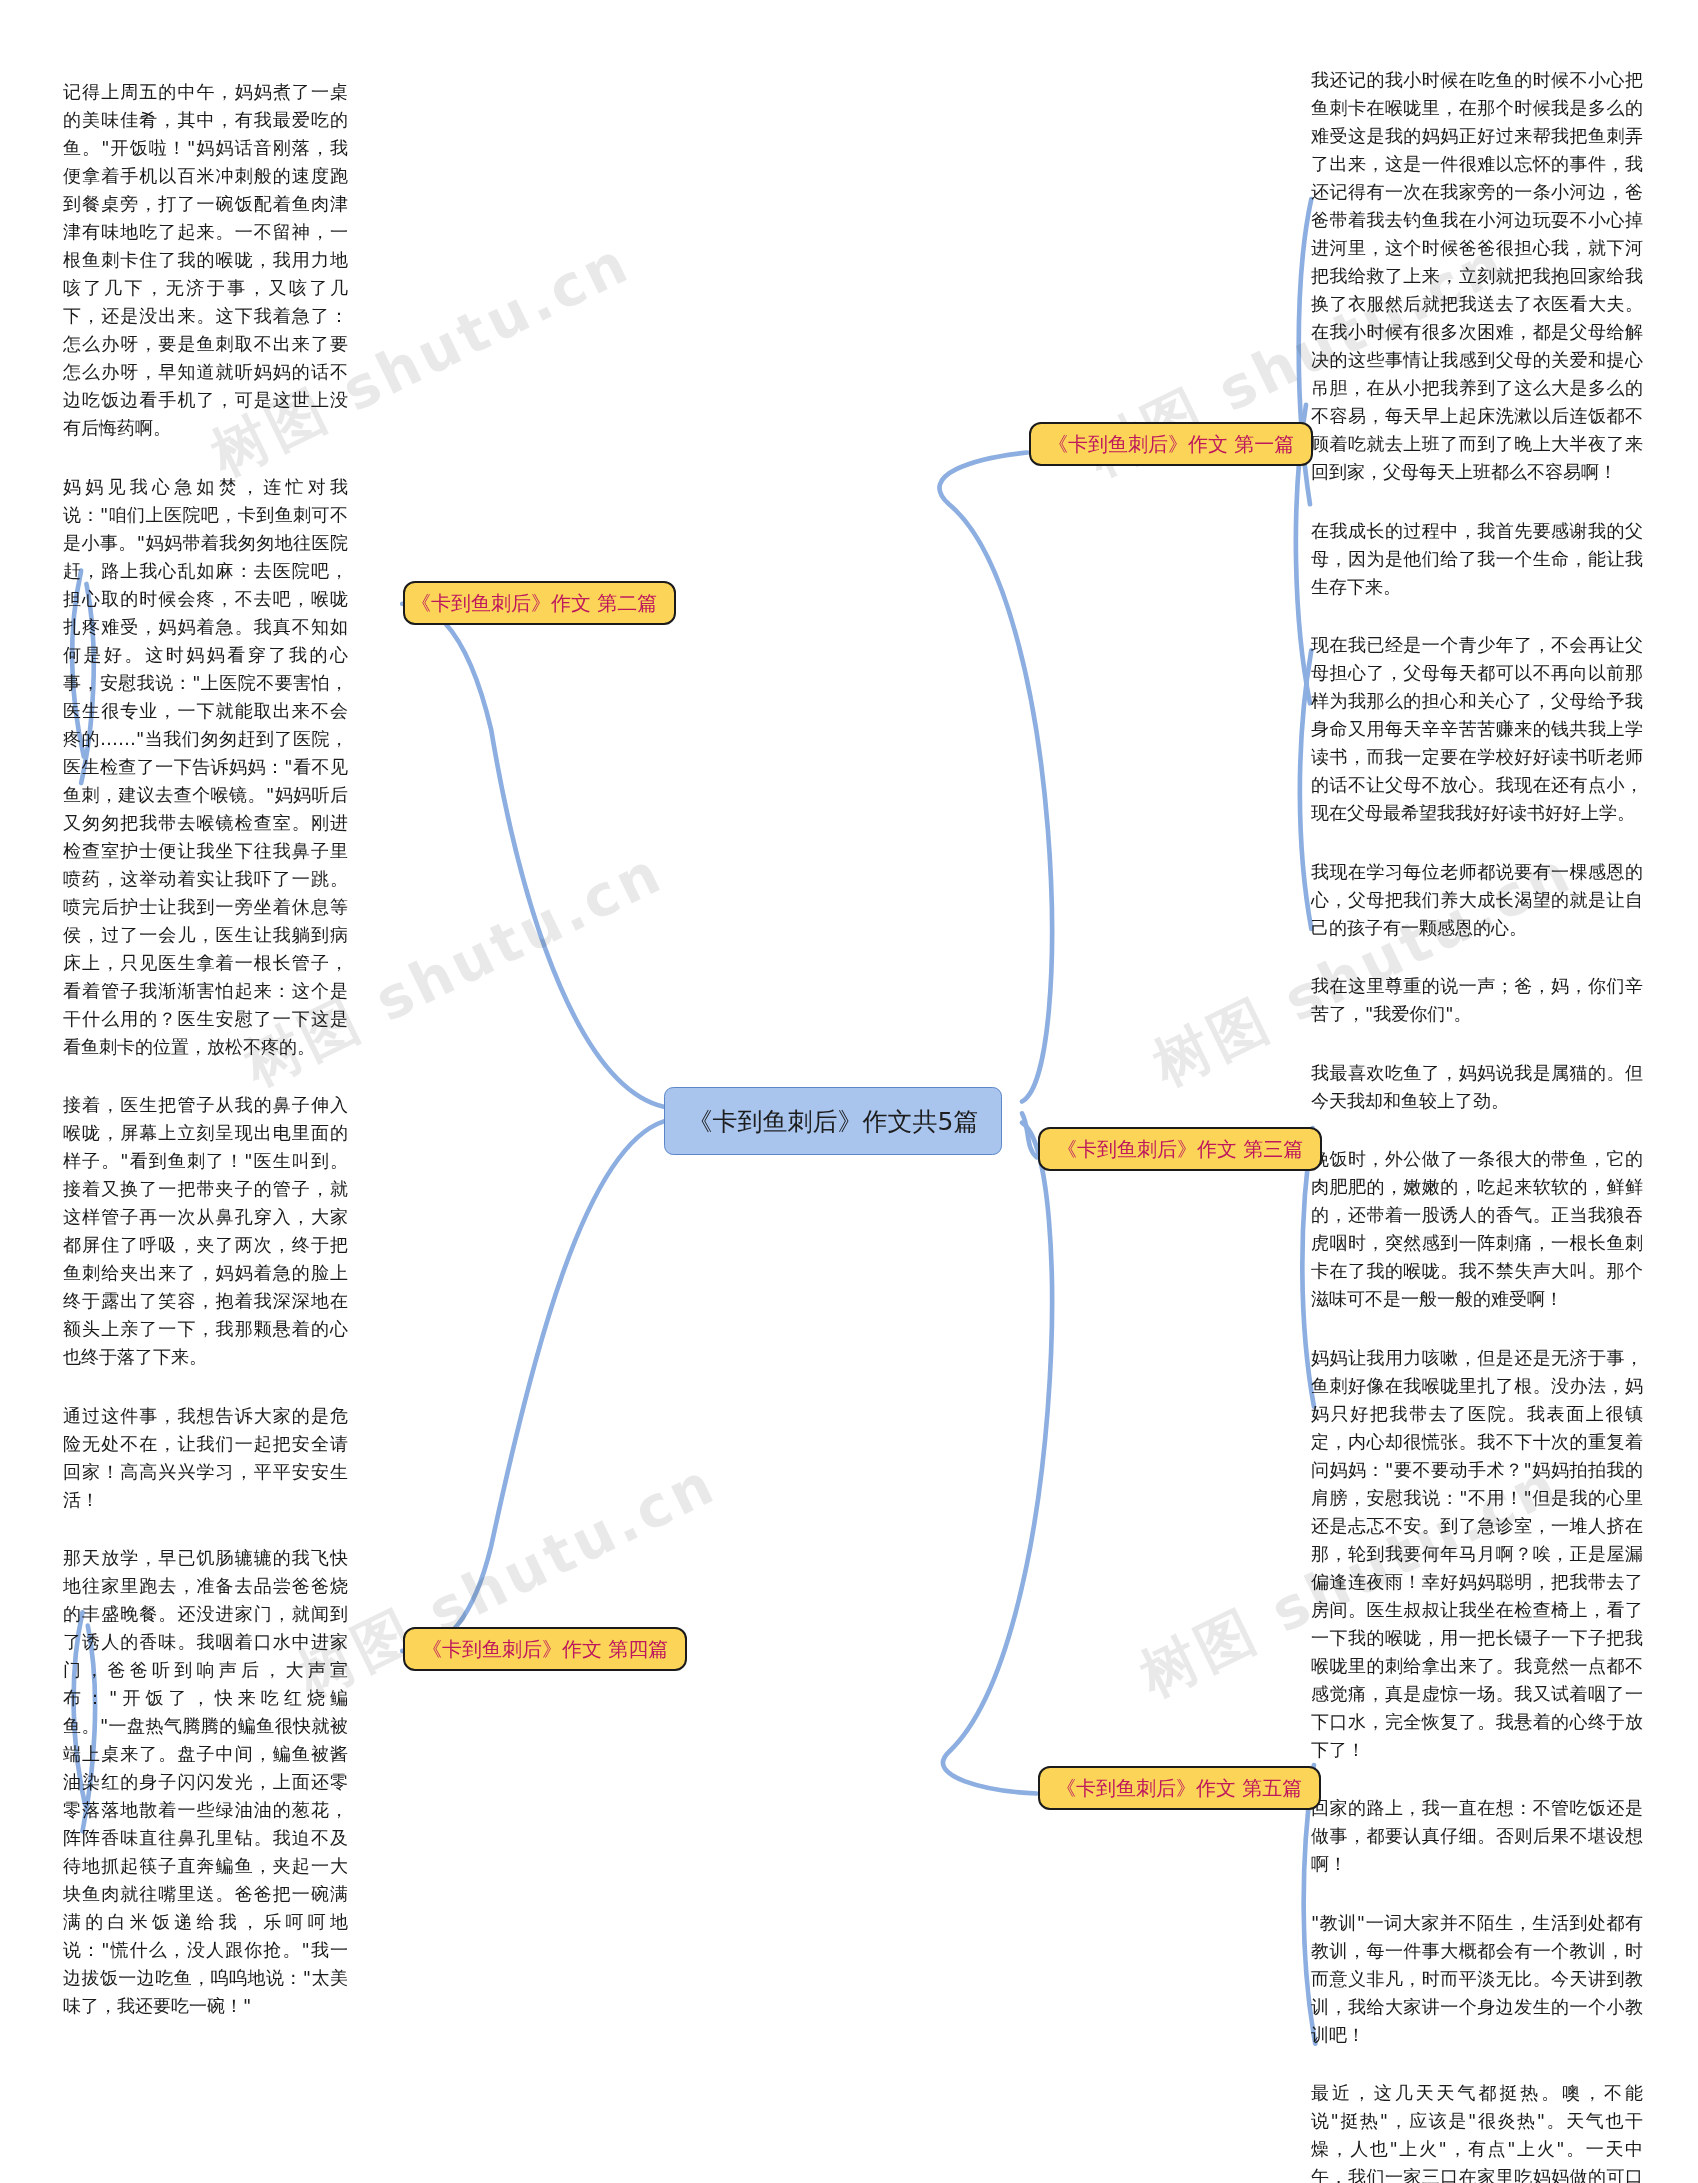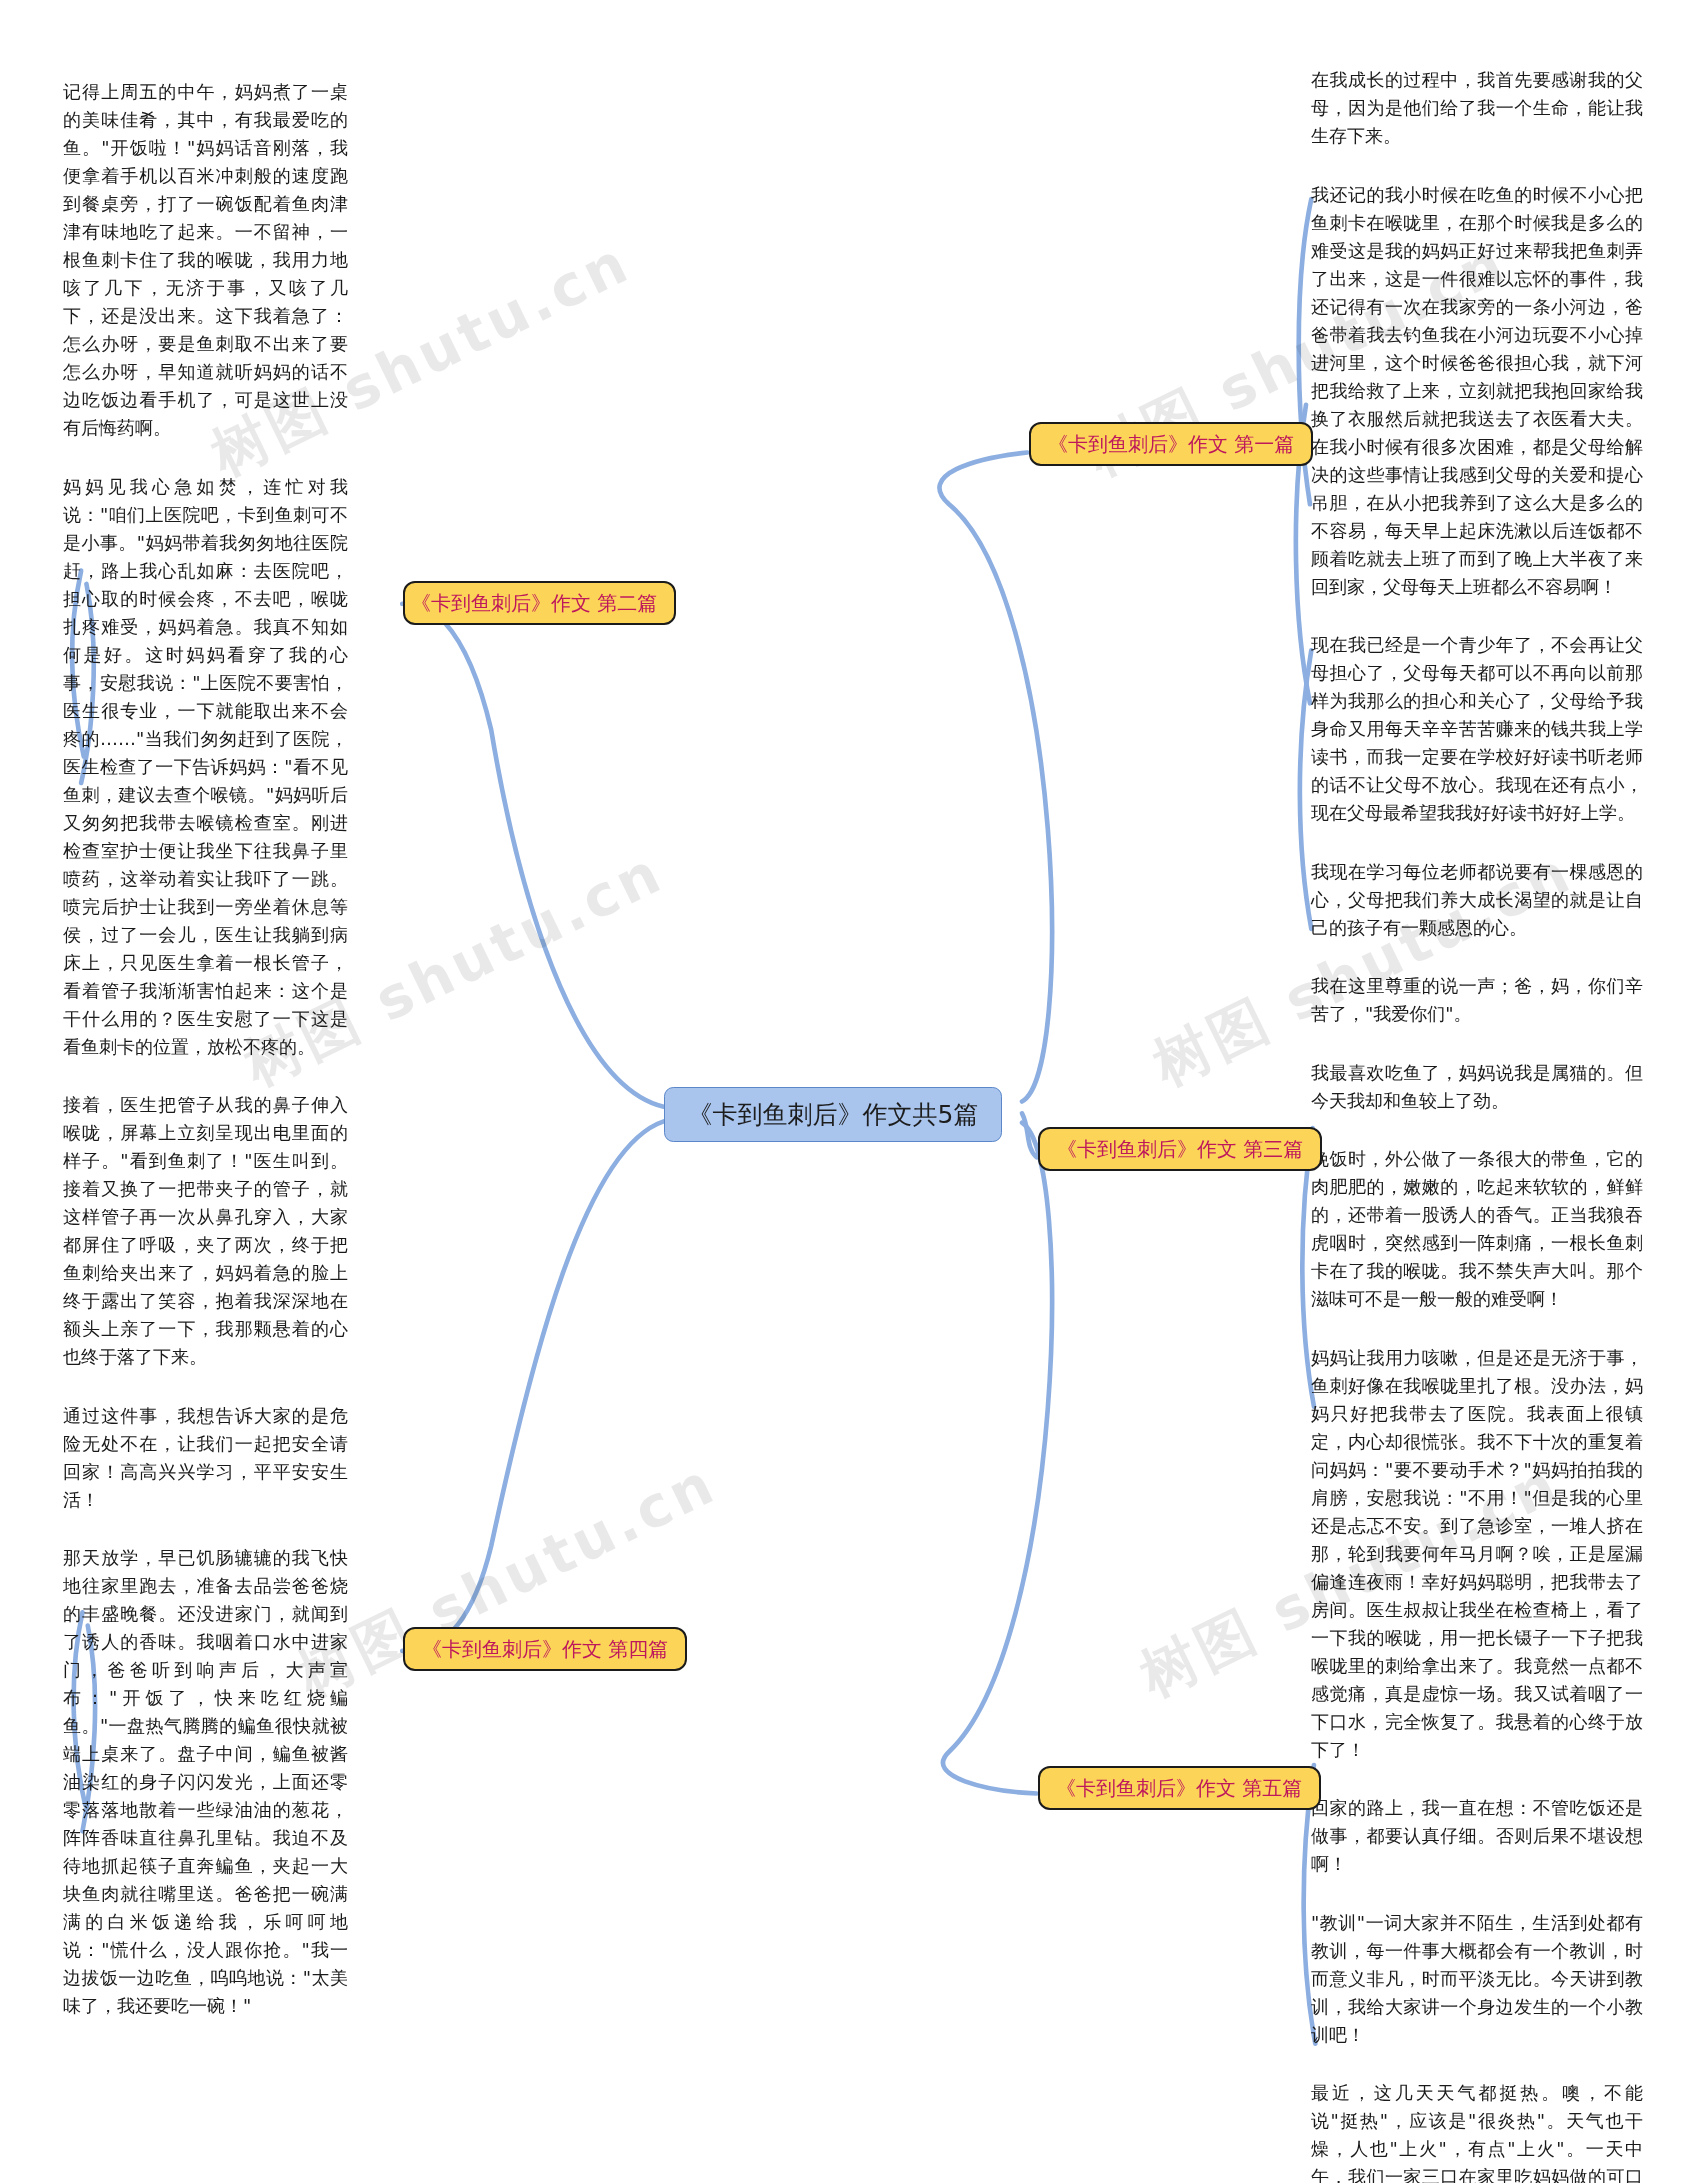--- a/index.html
+++ b/index.html
@@ -45,21 +45,21 @@
     border-radius:10.6px;
     white-space:nowrap;
     font-weight:400;
   }
   .node-root {
     background:#a9c5ee;
     border:1.3px solid #5b87c9;
     color:#1d1d1d;
     font-size:25px;
     padding:0 22.6px;
-    height:55px;
+    height:68px;
     left:664px; top:1087px;
     border-radius:9.3px;
   }
   .node-branch {
     background:#fcd458;
     border:2px solid #1b1b1b;
     color:#be185d;
     font-size:20px;
     padding:0 17px;
     height:44px;
@@ -112,22 +112,22 @@
   <div class="col" id="col-left">
     <p>记得上周五的中午，妈妈煮了一桌的美味佳肴，其中，有我最爱吃的鱼。"开饭啦！"妈妈话音刚落，我便拿着手机以百米冲刺般的速度跑到餐桌旁，打了一碗饭配着鱼肉津津有味地吃了起来。一不留神，一根鱼刺卡住了我的喉咙，我用力地咳了几下，无济于事，又咳了几下，还是没出来。这下我着急了：怎么办呀，要是鱼刺取不出来了要怎么办呀，早知道就听妈妈的话不边吃饭边看手机了，可是这世上没有后悔药啊。</p>
     <p>妈妈见我心急如焚，连忙对我说："咱们上医院吧，卡到鱼刺可不是小事。"妈妈带着我匆匆地往医院赶，路上我心乱如麻：去医院吧，担心取的时候会疼，不去吧，喉咙扎疼难受，妈妈着急。我真不知如何是好。这时妈妈看穿了我的心事，安慰我说："上医院不要害怕，医生很专业，一下就能取出来不会疼的……"当我们匆匆赶到了医院，医生检查了一下告诉妈妈："看不见鱼刺，建议去查个喉镜。"妈妈听后又匆匆把我带去喉镜检查室。刚进检查室护士便让我坐下往我鼻子里喷药，这举动着实让我吓了一跳。喷完后护士让我到一旁坐着休息等侯，过了一会儿，医生让我躺到病床上，只见医生拿着一根长管子，看着管子我渐渐害怕起来：这个是干什么用的？医生安慰了一下这是看鱼刺卡的位置，放松不疼的。</p>
     <p>接着，医生把管子从我的鼻子伸入喉咙，屏幕上立刻呈现出电里面的样子。"看到鱼刺了！"医生叫到。接着又换了一把带夹子的管子，就这样管子再一次从鼻孔穿入，大家都屏住了呼吸，夹了两次，终于把鱼刺给夹出来了，妈妈着急的脸上终于露出了笑容，抱着我深深地在额头上亲了一下，我那颗悬着的心也终于落了下来。</p>
     <p>通过这件事，我想告诉大家的是危险无处不在，让我们一起把安全请回家！高高兴兴学习，平平安安生活！</p>
     <p>那天放学，早已饥肠辘辘的我飞快地往家里跑去，准备去品尝爸爸烧的丰盛晚餐。还没进家门，就闻到了诱人的香味。我咽着口水中进家门，爸爸听到响声后，大声宣布："开饭了，快来吃红烧鳊鱼。"一盘热气腾腾的鳊鱼很快就被端上桌来了。盘子中间，鳊鱼被酱油染红的身子闪闪发光，上面还零零落落地散着一些绿油油的葱花，阵阵香味直往鼻孔里钻。我迫不及待地抓起筷子直奔鳊鱼，夹起一大块鱼肉就往嘴里送。爸爸把一碗满满的白米饭递给我，乐呵呵地说："慌什么，没人跟你抢。"我一边拔饭一边吃鱼，呜呜地说："太美味了，我还要吃一碗！"</p>
 
   </div>
 
   <div class="col" id="col-right">
+    <p>我还记的我小时候在吃鱼的时候不小心把鱼刺卡在喉咙里，在那个时候我是多么的难受这是我的妈妈正好过来帮我把鱼刺弄了出来，这是一件很难以忘怀的事件，我还记得有一次在我家旁的一条小河边，爸爸带着我去钓鱼我在小河边玩耍不小心掉进河里，这个时候爸爸很担心我，就下河把我给救了上来，立刻就把我抱回家给我换了衣服然后就把我送去了衣医看大夫。在我小时候有很多次困难，都是父母给解决的这些事情让我感到父母的关爱和提心吊胆，在从小把我养到了这么大是多么的不容易，每天早上起床洗漱以后连饭都不顾着吃就去上班了而到了晚上大半夜了来回到家，父母每天上班都么不容易啊！</p>
     <p>在我成长的过程中，我首先要感谢我的父母，因为是他们给了我一个生命，能让我生存下来。</p>
-    <p>我还记的我小时候在吃鱼的时候不小心把鱼刺卡在喉咙里，在那个时候我是多么的难受这是我的妈妈正好过来帮我把鱼刺弄了出来，这是一件很难以忘怀的事件，我还记得有一次在我家旁的一条小河边，爸爸带着我去钓鱼我在小河边玩耍不小心掉进河里，这个时候爸爸很担心我，就下河把我给救了上来，立刻就把我抱回家给我换了衣服然后就把我送去了衣医看大夫。在我小时候有很多次困难，都是父母给解决的这些事情让我感到父母的关爱和提心吊胆，在从小把我养到了这么大是多么的不容易，每天早上起床洗漱以后连饭都不顾着吃就去上班了而到了晚上大半夜了来回到家，父母每天上班都么不容易啊！</p>
     <p>现在我已经是一个青少年了，不会再让父母担心了，父母每天都可以不再向以前那样为我那么的担心和关心了，父母给予我身命又用每天辛辛苦苦赚来的钱共我上学读书，而我一定要在学校好好读书听老师的话不让父母不放心。我现在还有点小，现在父母最希望我我好好读书好好上学。</p>
     <p>我现在学习每位老师都说要有一棵感恩的心，父母把我们养大成长渴望的就是让自己的孩子有一颗感恩的心。</p>
     <p>我在这里尊重的说一声；爸，妈，你们辛苦了，"我爱你们"。</p>
     <p>我最喜欢吃鱼了，妈妈说我是属猫的。但今天我却和鱼较上了劲。</p>
     <p>晚饭时，外公做了一条很大的带鱼，它的肉肥肥的，嫩嫩的，吃起来软软的，鲜鲜的，还带着一股诱人的香气。正当我狼吞虎咽时，突然感到一阵刺痛，一根长鱼刺卡在了我的喉咙。我不禁失声大叫。那个滋味可不是一般一般的难受啊！</p>
     <p>妈妈让我用力咳嗽，但是还是无济于事，鱼刺好像在我喉咙里扎了根。没办法，妈妈只好把我带去了医院。我表面上很镇定，内心却很慌张。我不下十次的重复着问妈妈："要不要动手术？"妈妈拍拍我的肩膀，安慰我说："不用！"但是我的心里还是忐忑不安。到了急诊室，一堆人挤在那，轮到我要何年马月啊？唉，正是屋漏偏逢连夜雨！幸好妈妈聪明，把我带去了房间。医生叔叔让我坐在检查椅上，看了一下我的喉咙，用一把长镊子一下子把我喉咙里的刺给拿出来了。我竟然一点都不感觉痛，真是虚惊一场。我又试着咽了一下口水，完全恢复了。我悬着的心终于放下了！</p>
     <p>回家的路上，我一直在想：不管吃饭还是做事，都要认真仔细。否则后果不堪设想啊！</p>
     <p>"教训"一词大家并不陌生，生活到处都有教训，每一件事大概都会有一个教训，时而意义非凡，时而平淡无比。今天讲到教训，我给大家讲一个身边发生的一个小教训吧！</p>
     <p>最近，这几天天气都挺热。噢，不能说"挺热"，应该是"很炎热"。天气也干燥，人也"上火"，有点"上火"。一天中午，我们一家三口在家里吃妈妈做的可口的饭菜，还在畅谈趣事。我们一人说一件，轮着来。每次我们都哈哈大笑，笑得都停不下来。接二连三的趣事，让我们笑不停。</p>
 

